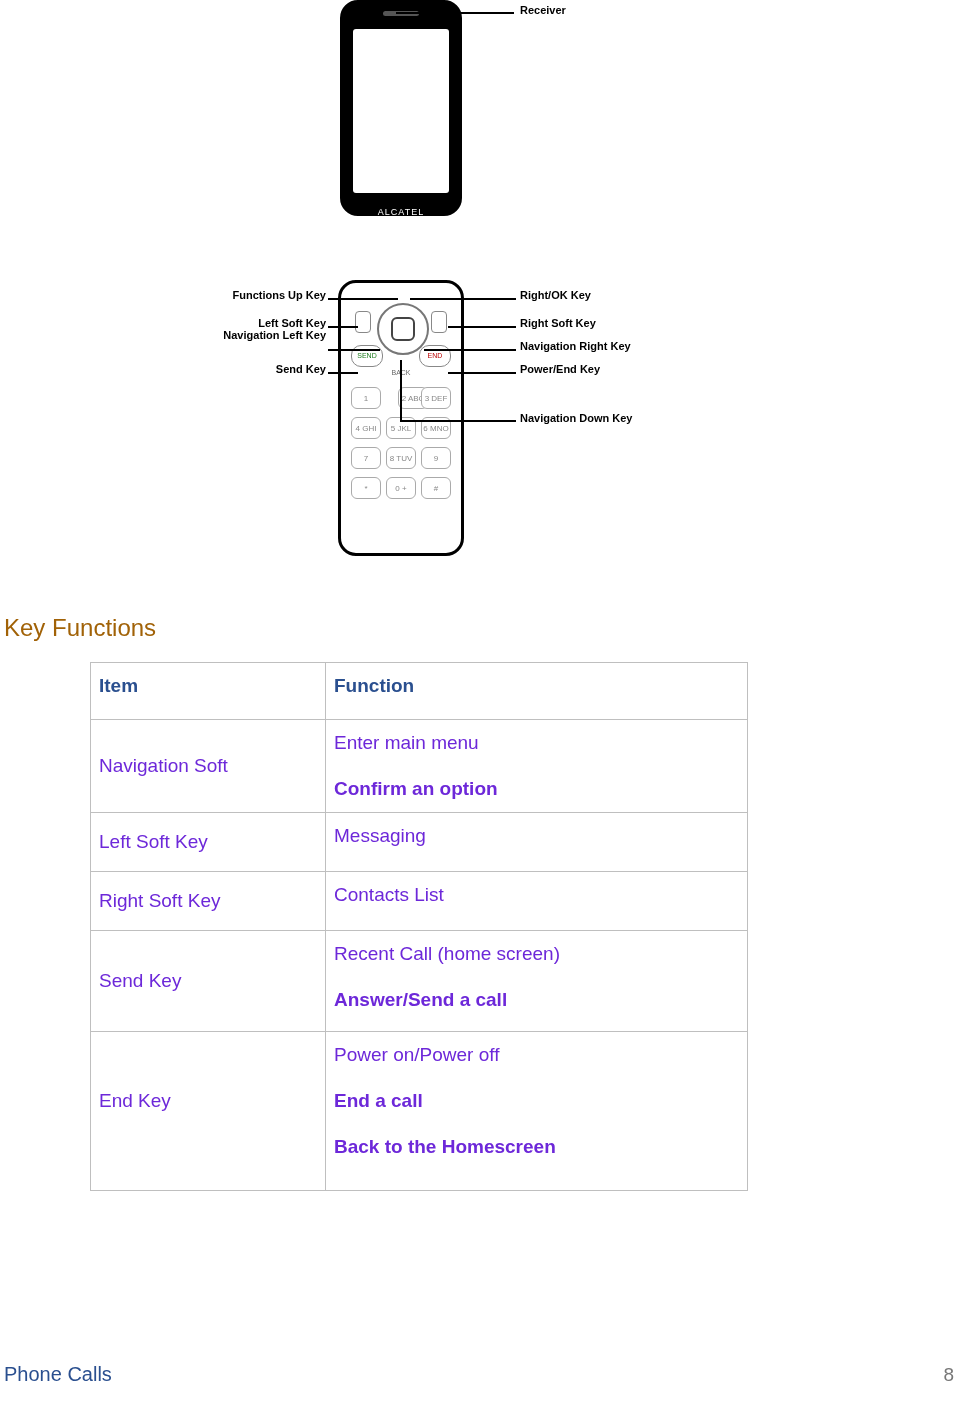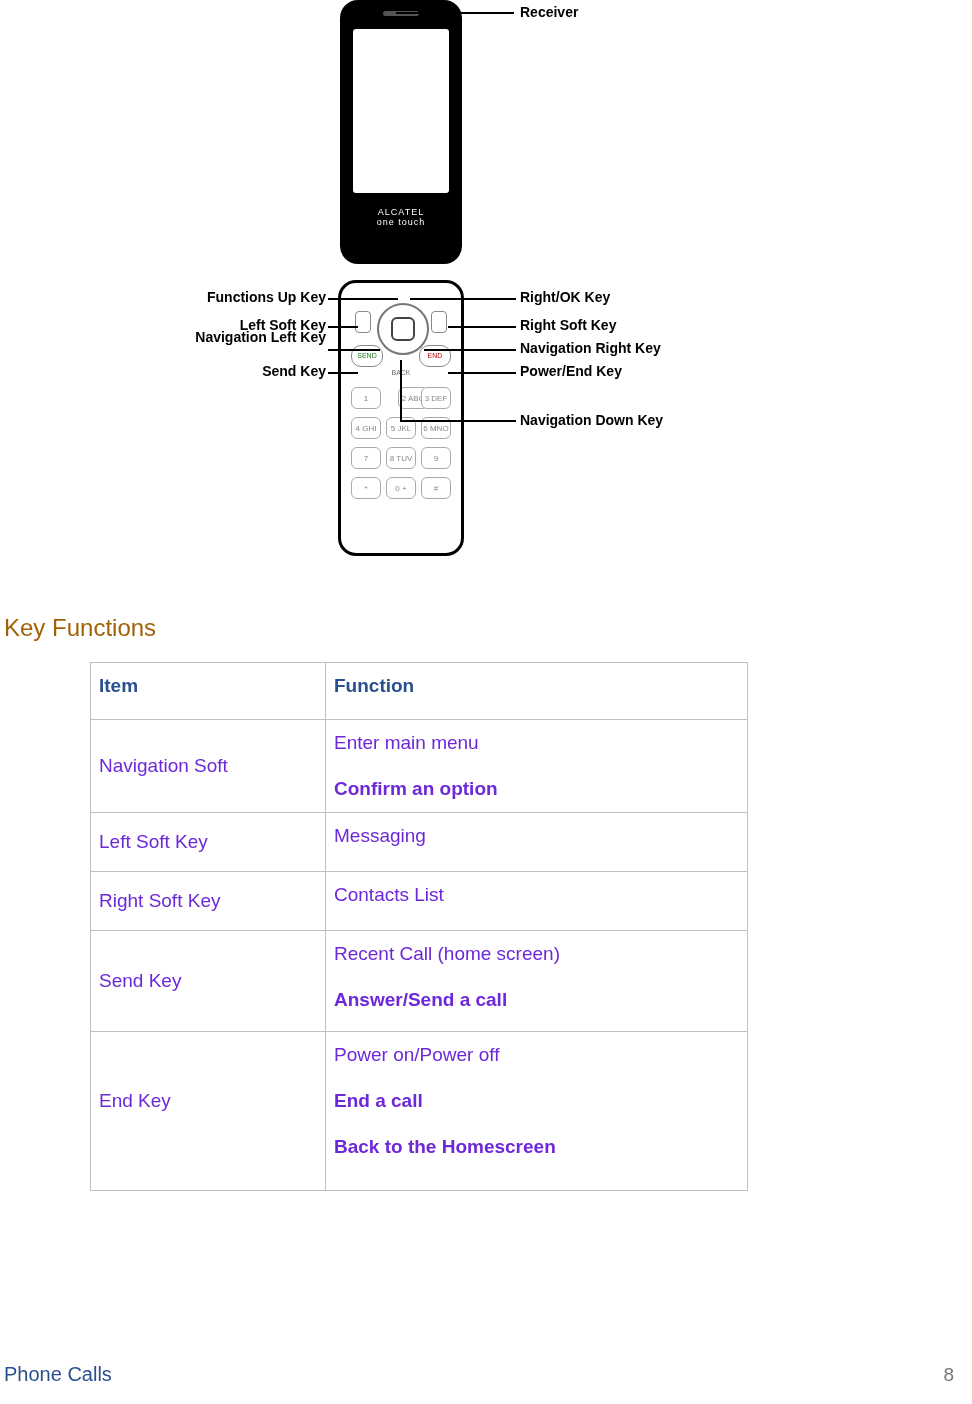--- a/index.html
+++ b/index.html
@@ -16,21 +16,21 @@
   
   .diagram {
     position:absolute;
     left:0; top:0;
     width:972px;
     height:600px;
   }
   .phone-outer {
     position:absolute;
     left:340px; top:0;
-    width:122px; height:264px;
+    width:122px; height:216px;
     border:3px solid #000;
     border-radius:18px;
     background:#000;
     box-sizing:border-box;
   }
   .phone-outer .screen {
     position:absolute;
     left:10px; top:26px;
     width:96px; height:164px;
     background:#fff;
@@ -107,21 +107,21 @@
   .phone-lower .end-key  { right:10px; color:#b00; }
   .phone-lower .back-label {
     position:absolute;
     top:86px; left:0; right:0;
     text-align:center;
     font-size:7px; color:#666;
   }
 
   .callout {
     position:absolute;
-    font-size:14px;
+    font-size:11px;
     font-weight:bold;
     color:#000;
     white-space:nowrap;
   }
   .callout-line {
     position:absolute;
     background:#000;
   }
   .callout-line.h { height:2px; }
   .callout-line.v { width:2px; }

